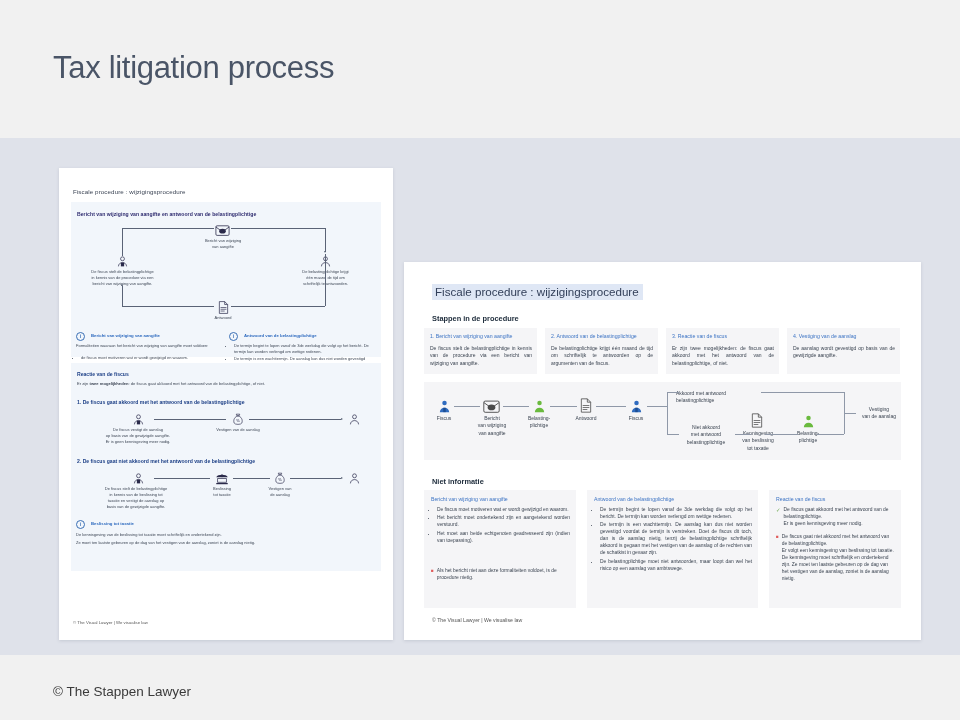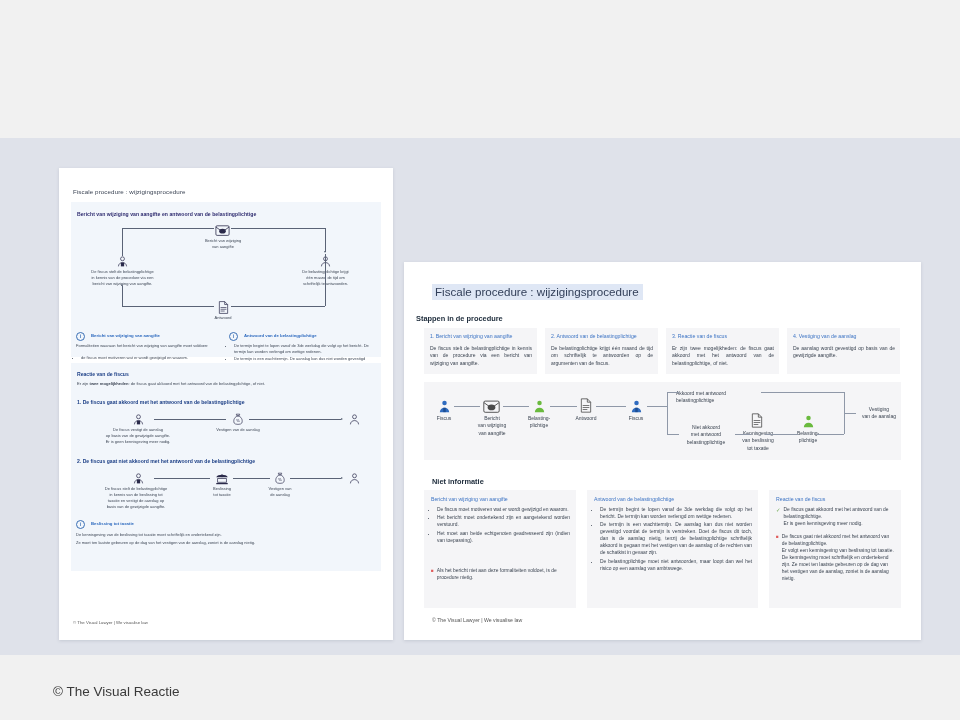--- a/index.html
+++ b/index.html
@@ -59,21 +59,21 @@
   .arrow-u{position:absolute;width:0;height:0;border-bottom:2.4px solid #5a6376;
            border-left:1.6px solid transparent;border-right:1.6px solid transparent;}
 
   .ico{position:absolute;display:flex;align-items:center;justify-content:center;}
   .l-foot{position:absolute;left:14px;top:452px;font-size:4.3px;color:#555;}
 
   
   #doc-right{left:404px;top:262px;width:517px;height:378px;}
   .r-title{position:absolute;left:28px;top:22px;font-size:11.6px;color:#33405a;
            background:#dfe7f5;padding:1px 4px 2px 3px;white-space:nowrap;}
-  .r-h-steps{position:absolute;left:12px;top:52px;font-size:7.4px;font-weight:bold;color:#22303f;}
+  .r-h-steps{position:absolute;left:28px;top:52px;font-size:7.4px;font-weight:bold;color:#22303f;}
 
   .step{position:absolute;top:66px;width:113px;height:46px;background:#f5f5f7;}
   .step-t{position:absolute;left:6px;top:5px;right:5px;font-size:5.2px;color:#3d74c4;line-height:1.25;}
   .step-b{position:absolute;left:6px;top:17px;right:5px;font-size:5.0px;color:#3b4451;
           line-height:1.45;text-align:justify;}
 
   .r-diagram{position:absolute;left:20px;top:120px;width:477px;height:78px;background:#f5f5f7;}
   .d-lab{position:absolute;font-size:5.0px;line-height:1.45;color:#3b4451;text-align:center;}
   .dline{position:absolute;background:#8f98a8;}
   .dlh{height:.7px;} .dlv{width:.7px;}
@@ -91,21 +91,22 @@
   .r-foot{position:absolute;left:28px;top:355px;font-size:5.2px;color:#555;}
 </style>
 </head>
 <body>
 
 <div class="slide">
   <div class="band-top"></div>
   <div class="band-mid"></div>
   <div class="band-bot"></div>
 
-  <div class="slide-footer">© The Visual Reactie</div>
+  <div class="slide-title">Tax litigation process</div>
+  <div class="slide-footer">© The Stappen Lawyer</div>
 
   <div class="card" id="doc-left">
     <div class="l-title">Fiscale procedure : wijzigingsprocedure</div>
 
     <div class="l-panel a"></div>
     <div class="l-h1" style="left:18px;top:43px;">Bericht van wijziging van aangifte en antwoord van de belastingplichtige</div>
 
     <div class="ico" style="left:155px;top:55px;width:17px;height:13px;">
       <svg viewBox="0 0 24 20" width="15" height="12">
           <rect x="1" y="3" width="22" height="16" rx="2" fill="none" stroke="#2a2a4a" stroke-width="1.3"></rect>

